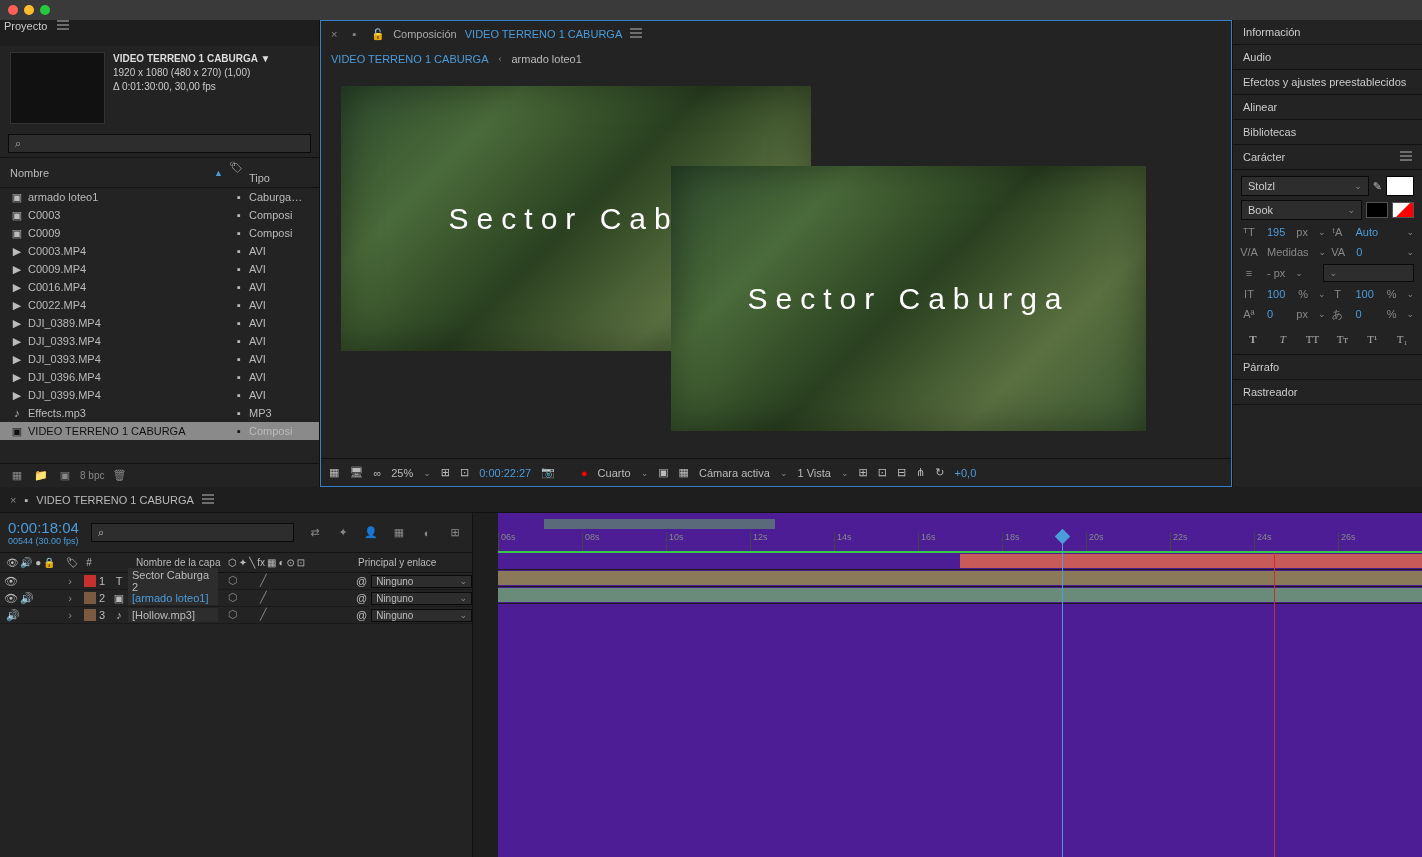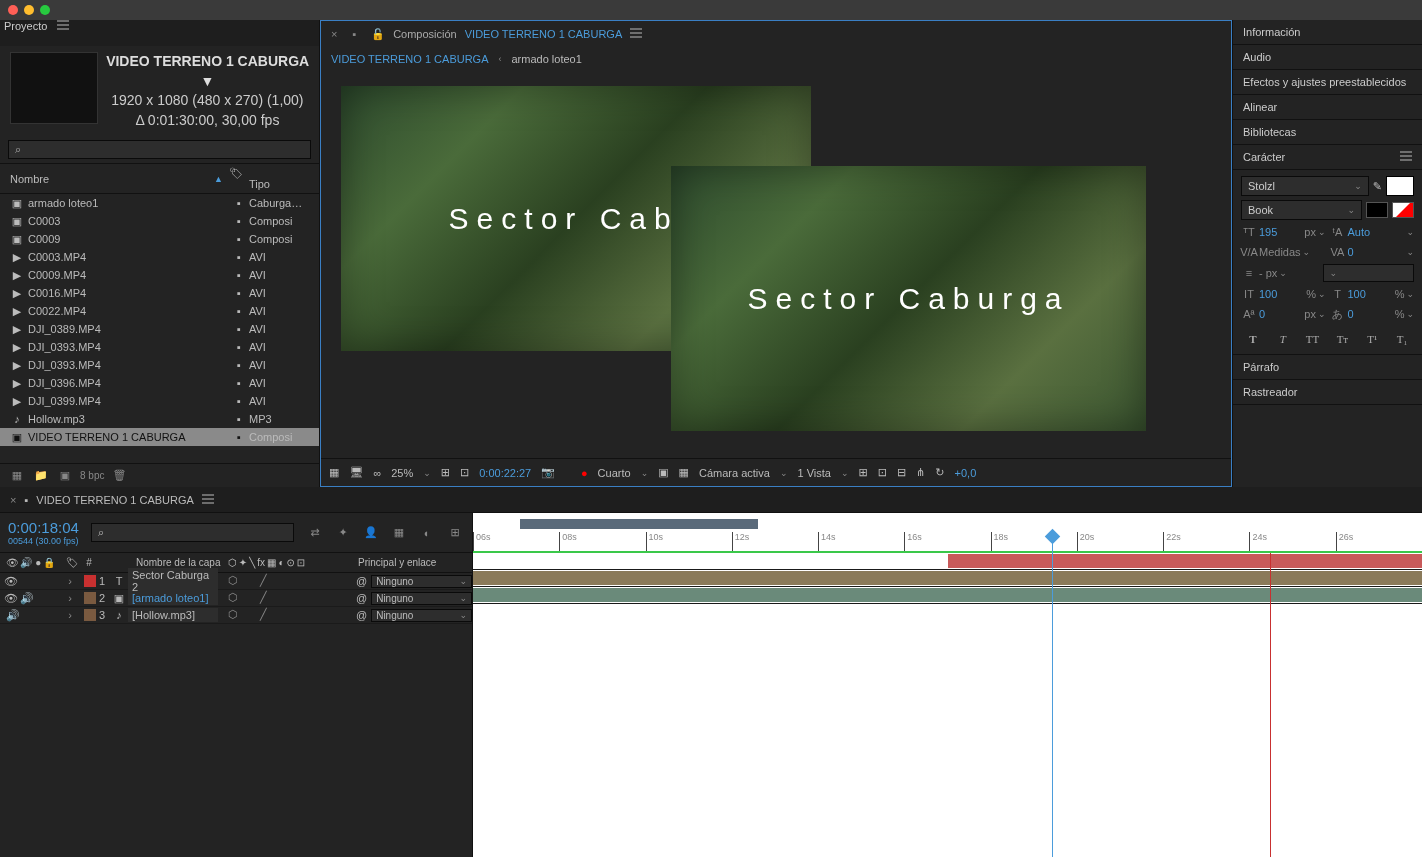--- a/index.html
+++ b/index.html
@@ -11,21 +11,21 @@
 .tl-yellow { background: #ffbd2e; }
 .tl-green { background: #27c93f; }
 .titlebar-title { flex: 1; text-align: center; color: #999; }
 .workspace { display: flex; height: 467px; }
 .project-panel { width: 320px; background: #232323; border-right: 1px solid #111; display: flex; flex-direction: column; }
 .panel-header { height: 26px; display: flex; align-items: flex-start; padding: 0 4px; color: #ccc; font-size: 11px; background: #1e1e1e; gap: 10px; }
 .menu-icon { display: inline-block; }
 .menu-icon svg { width: 12px; height: 10px; }
 .project-meta { padding: 6px 10px; display: flex; gap: 8px; }
 .thumb { width: 95px; height: 72px; background: #111; border: 1px solid #333; }
-.meta-text { font-size: 14px; color: #ccc; line-height: 1.4; text-align: center; }
+.meta-text { font-size: 10px; color: #ccc; line-height: 1.4; }
 .meta-text .mt-title { color: #ddd; font-weight: 600; }
 .search-row { padding: 4px 8px; display: flex; align-items: center; }
 .search-input { flex: 1; background: #2d2d2d; border: 1px solid #0a0a0a; color: #aaa; padding: 2px 6px; font-size: 11px; display: flex; align-items: center; gap: 4px; }
 .project-list-header { display: flex; padding: 3px 10px; border-top: 1px solid #111; border-bottom: 1px solid #111; color: #bbb; }
 .col-nombre { flex: 1; display: flex; align-items: center; gap: 20px; }
 .col-tipo { width: 60px; margin-top: 11px; }
 .project-list { flex: 1; overflow: auto; }
 .project-row { display: flex; align-items: center; padding: 1px 10px; height: 18px; }
 .project-row.selected { background: #8a8a8a; color: #111; }
 .project-row .icon { width: 14px; height: 14px; margin-right: 4px; display: flex; align-items: center; justify-content: center; }
@@ -51,21 +51,21 @@
 .vt-item.blue { color: #4b9cdb; }
 .right-panels { width: 190px; background: #232323; border-left: 1px solid #111; display: flex; flex-direction: column; font-size: 11px; }
 .rp-section { border-bottom: 1px solid #111; padding: 6px 10px; color: #ccc; cursor: pointer; display: flex; align-items: center; }
 .char-panel { padding: 6px 8px; border-bottom: 1px solid #111; }
 .char-row { display: flex; align-items: center; gap: 4px; margin-bottom: 4px; }
 .char-select { flex: 1; background: #2d2d2d; border: 1px solid #0a0a0a; padding: 3px 6px; color: #ccc; font-size: 11px; display: flex; justify-content: space-between; align-items: center; }
 .char-swatch { width: 28px; height: 20px; background: #fff; border: 1px solid #000; position:relative; }
 .char-swatch::after{content:'';position:absolute;right:-4px;bottom:-4px;width:28px;height:20px;border:1px solid #000;background:#fff;z-index:-1;}
 .char-swatch2 { width: 22px; height: 16px; background: #000; border: 1px solid #555; }
 .char-swatch3 { width: 22px; height: 16px; background: linear-gradient(135deg, #fff 49%, #f00 51%); border: 1px solid #555; }
-.char-ctrl { display: flex; align-items: center; gap: 2px; flex: 1; }
+.char-ctrl { display: flex; align-items: center; gap: 10px; flex: 1; }
 .char-ctrl .ci { width: 16px; height: 16px; color: #888; display:flex;align-items:center;justify-content:center; }
 .char-ctrl .cv { color: #4b9cdb; flex: 1; }
 .char-ctrl .cu { color: #888; }
 .text-style-row { display: flex; gap: 6px; justify-content: space-around; padding-top: 4px; }
 .ts-btn { width: 18px; height: 18px; color: #aaa; font-family: serif; display: flex; align-items: center; justify-content: center; cursor: pointer; }
 .timeline-panel { height: 370px; background: #1e1e1e; display: flex; flex-direction: column; }
 .tl-header { height: 26px; display: flex; align-items: center; padding: 0 10px; gap: 8px; border-bottom: 1px solid #111; }
 .tl-header .close { color: #888; }
 .tl-body { flex: 1; display: flex; }
 .tl-left { width: 473px; background: #232323; border-right: 1px solid #111; display: flex; flex-direction: column; }
@@ -88,21 +88,21 @@
 .layer-row:nth-child(1) .color-chip { background: #c83030; }
 .layer-row:nth-child(2) .color-chip { background: #7a5a40; }
 .layer-row:nth-child(3) .color-chip { background: #7a5a40; }
 .layer-icon { width: 18px; display:flex;align-items:center;justify-content:center; }
 .layer-name { flex: 1; background: #2d2d2d; padding: 1px 4px; margin-right: 4px; }
 .layer-name.linked { color: #4b9cdb; }
 .layer-switches { width: 130px; display: flex; gap: 2px; padding-left: 6px; }
 .sw-icon { width: 14px; height: 14px; color: #888; }
 .layer-parent { width: 120px; display: flex; align-items: center; gap: 4px; padding-left: 4px; }
 .parent-dd { background: #2d2d2d; border: 1px solid #0a0a0a; padding: 0 4px; flex: 1; display: flex; justify-content: space-between; align-items: center; font-size: 10px; }
-.tl-right { flex: 1; background: #ffffff; position: relative; overflow: hidden; }
+.tl-right { flex: 1; background: #4c1d95; position: relative; overflow: hidden; margin-left: 25px; }
 .time-ruler { height: 40px; position: relative; border-bottom: 1px solid #111; }
 .time-work { position: absolute; top: 6px; height: 10px; background: #5a6a7a; left: 5%; right: 70%; }
 .time-marks { position: absolute; bottom: 0; left: 0; right: 0; height: 20px; display: flex; }
 .tick { flex: 1; font-size: 9px; color: #888; padding-left: 2px; border-left: 1px solid #444; }
 .playhead { position: absolute; top: 22px; bottom: 0; width: 1px; background: #4b9cdb; left: 61%; }
 .playhead::before { content: ''; position: absolute; top: -4px; left: -5px; width: 11px; height: 11px; background: #4b9cdb; transform: rotate(45deg); }
 .redline { position: absolute; top: 40px; bottom: 0; width: 1px; background: #c83030; left: 84%; }
 .green-strip { position: absolute; top: 38px; left: 0; right: 0; height: 2px; background: #3ac84a; }
 .track-row { height: 17px; position: relative; border-bottom: 1px solid #1a1a1a; }
 .track-clip { position: absolute; top: 1px; bottom: 1px; }
@@ -220,21 +220,21 @@
     <span class="tipo">AVI</span>
         </div>
         <div class="project-row">
           <span class="icon">▶</span>
     <span class="name">DJI_0399.MP4</span>
     <span class="tag">▪</span>
     <span class="tipo">AVI</span>
         </div>
         <div class="project-row">
           <span class="icon">♪</span>
-    <span class="name">Hollow.mp3</span>
+    <span class="name">Effects.mp3</span>
     <span class="tag">▪</span>
     <span class="tipo">MP3</span>
         </div>
         <div class="project-row selected">
           <span class="icon">▣</span>
     <span class="name">VIDEO TERRENO 1 CABURGA</span>
     <span class="tag">▪</span>
     <span class="tipo">Composi</span>
         </div>
       </div>

